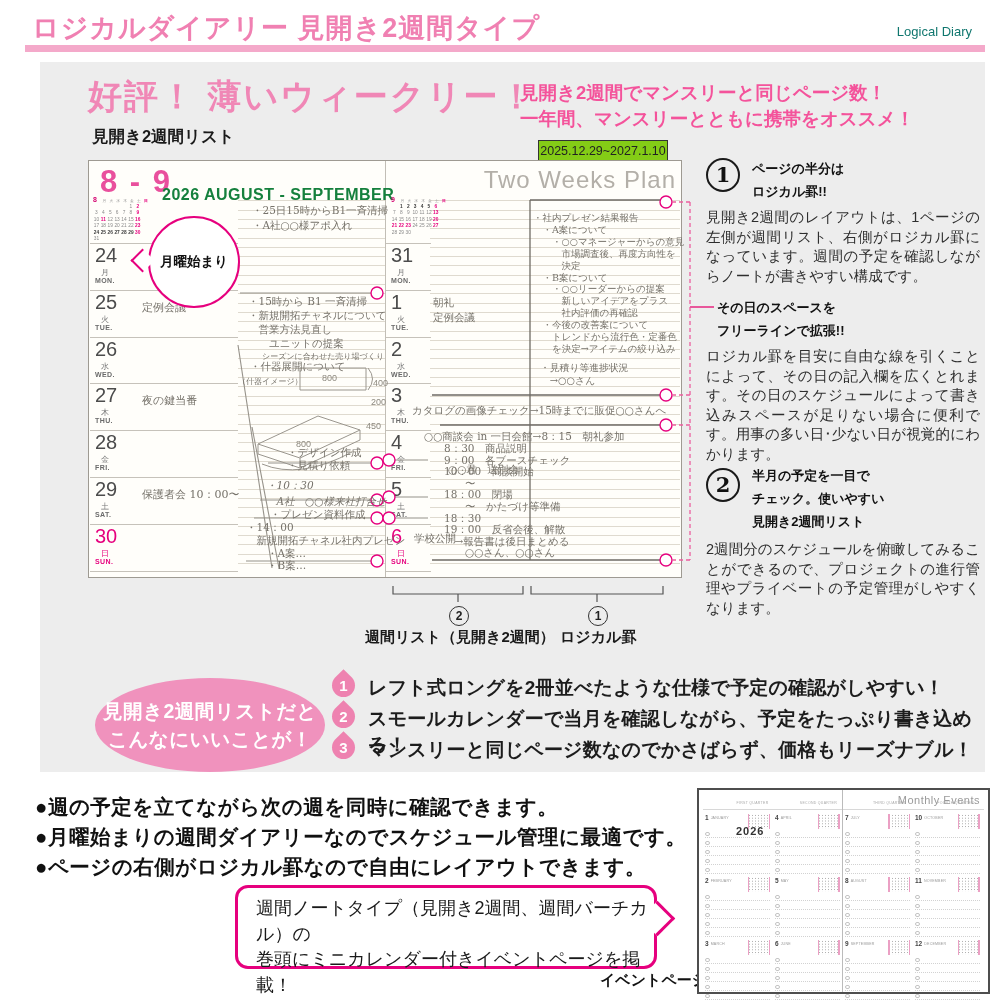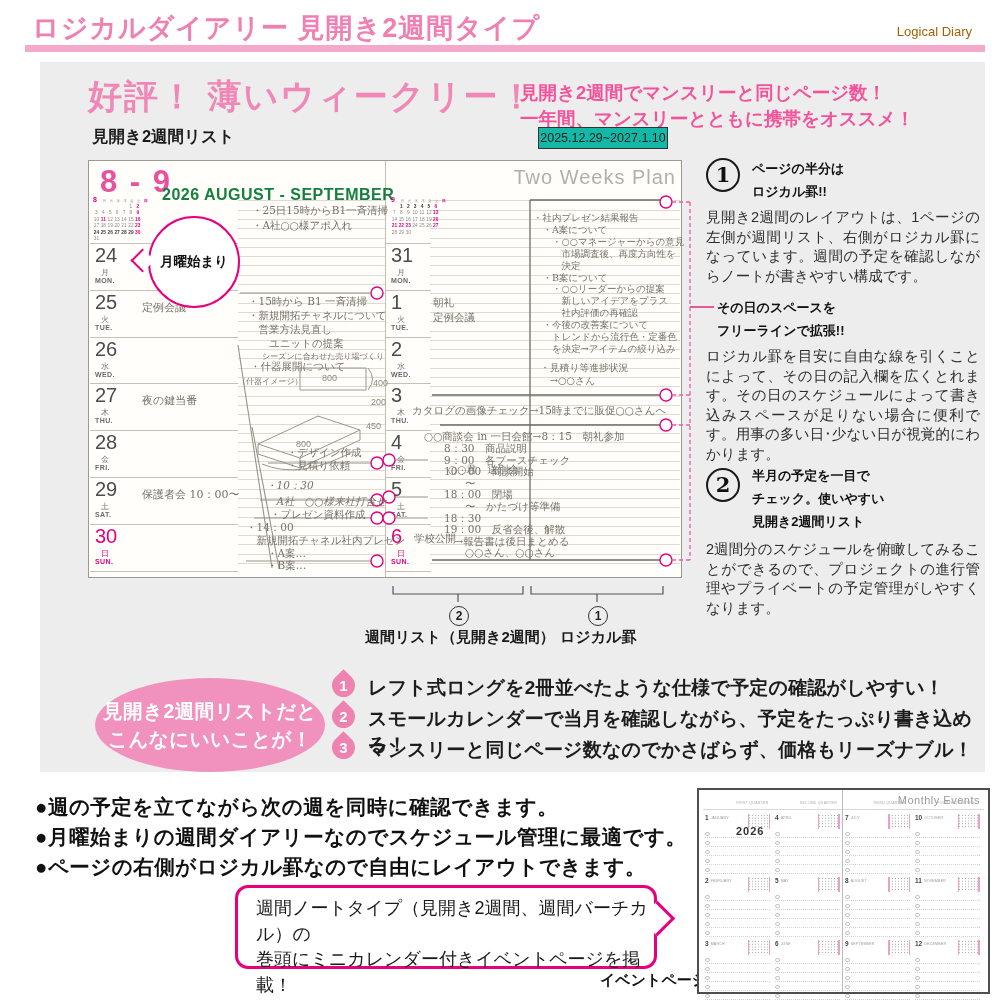--- a/index.html
+++ b/index.html
@@ -1,40 +1,40 @@
 <!DOCTYPE html>
 <html><head>
 <meta charset="utf-8">
 <style>
   html,body{margin:0;padding:0;background:#fff;}
   .page{position:relative;width:1000px;height:1000px;background:#fff;overflow:hidden;
         font-family:"Liberation Sans",sans-serif;}
 
   
   .main-title{position:absolute;left:32px;top:10px;font-size:27px;font-weight:900;color:#f080b2;letter-spacing:1px;}
-  .brand{position:absolute;right:28px;top:24px;font-size:13px;color:#a16207;}
+  .brand{position:absolute;right:28px;top:24px;font-size:13px;color:#0f766e;}
   .pink-bar{position:absolute;left:25px;top:45px;width:960px;height:7px;background:#f4a9ca;}
 
   
   .gray-panel{position:absolute;left:40px;top:62px;width:945px;height:710px;background:#ededed;}
   .hero{position:absolute;left:88px;top:74px;font-size:34px;font-weight:900;color:#f087b6;letter-spacing:2px;}
   .hero-sub{position:absolute;left:520px;top:80px;font-size:18.5px;font-weight:bold;color:#f4539b;line-height:26px;white-space:pre-line;}
   .list-label{position:absolute;left:92px;top:126px;font-size:16.5px;font-weight:bold;color:#1a1a1a;}
-  .date-range{position:absolute;left:538px;top:127px;width:128px;height:20px;border:1.5px solid #333;background:#14b8a6;
+  .date-range{position:absolute;left:538px;top:140px;width:128px;height:20px;border:1.5px solid #333;background:#84cc16;
               font-size:12.5px;color:#222;text-align:center;line-height:20px;}
 
   
   .diary{position:absolute;left:88px;top:160px;width:594px;height:418px;background:#fffefa;border:1px solid #9e9a92;box-sizing:border-box;}
   .spine{position:absolute;left:385px;top:161px;width:1px;height:416px;background:#c2beb6;}
   .rules{position:absolute;background:repeating-linear-gradient(180deg,rgba(0,0,0,0) 0 8.3px,#dfdacf 8.3px 9.3px);}
   .rules.l{left:238px;top:192px;width:147px;height:378px;}
   .rules.r{left:430px;top:192px;width:250px;height:378px;}
   .mon-big{position:absolute;left:100px;top:164px;font-size:31px;font-weight:bold;color:#e9509d;letter-spacing:2px;}
   .mon-year{position:absolute;left:162px;top:186px;font-size:16px;font-weight:bold;color:#15803d;letter-spacing:.5px;}
-  .plan-title{position:absolute;left:480px;top:166px;width:196px;text-align:right;font-size:20px;color:#b3afa8;letter-spacing:1px;}
+  .plan-title{position:absolute;left:480px;top:166px;width:196px;text-align:right;font-size:24px;color:#b3afa8;letter-spacing:1px;}
 
   
   .cal{position:absolute;width:62px;}
   .cal.aug{left:93px;top:196px;}
   .cal.sep{left:391px;top:196px;}
   .cal-head{display:flex;align-items:baseline;height:8px;}
   .cal-mn{width:8px;font-size:7px;font-weight:bold;color:#d4006f;}
   .cal-dw{width:6.9px;font-size:3.8px;color:#999;text-align:center;}
   .cal-row{display:flex;height:6.4px;}
   .cal-c{width:6.9px;font-size:4.8px;color:#8a8a8a;text-align:center;line-height:6.4px;}

